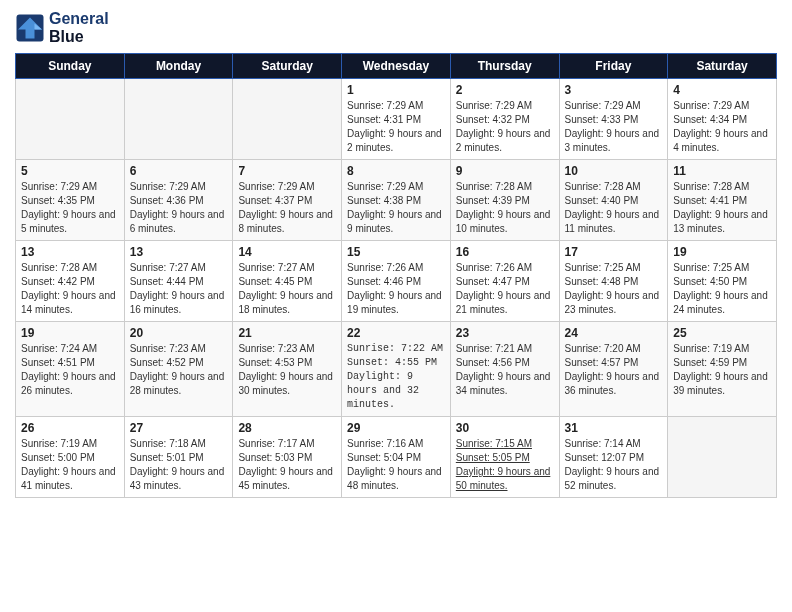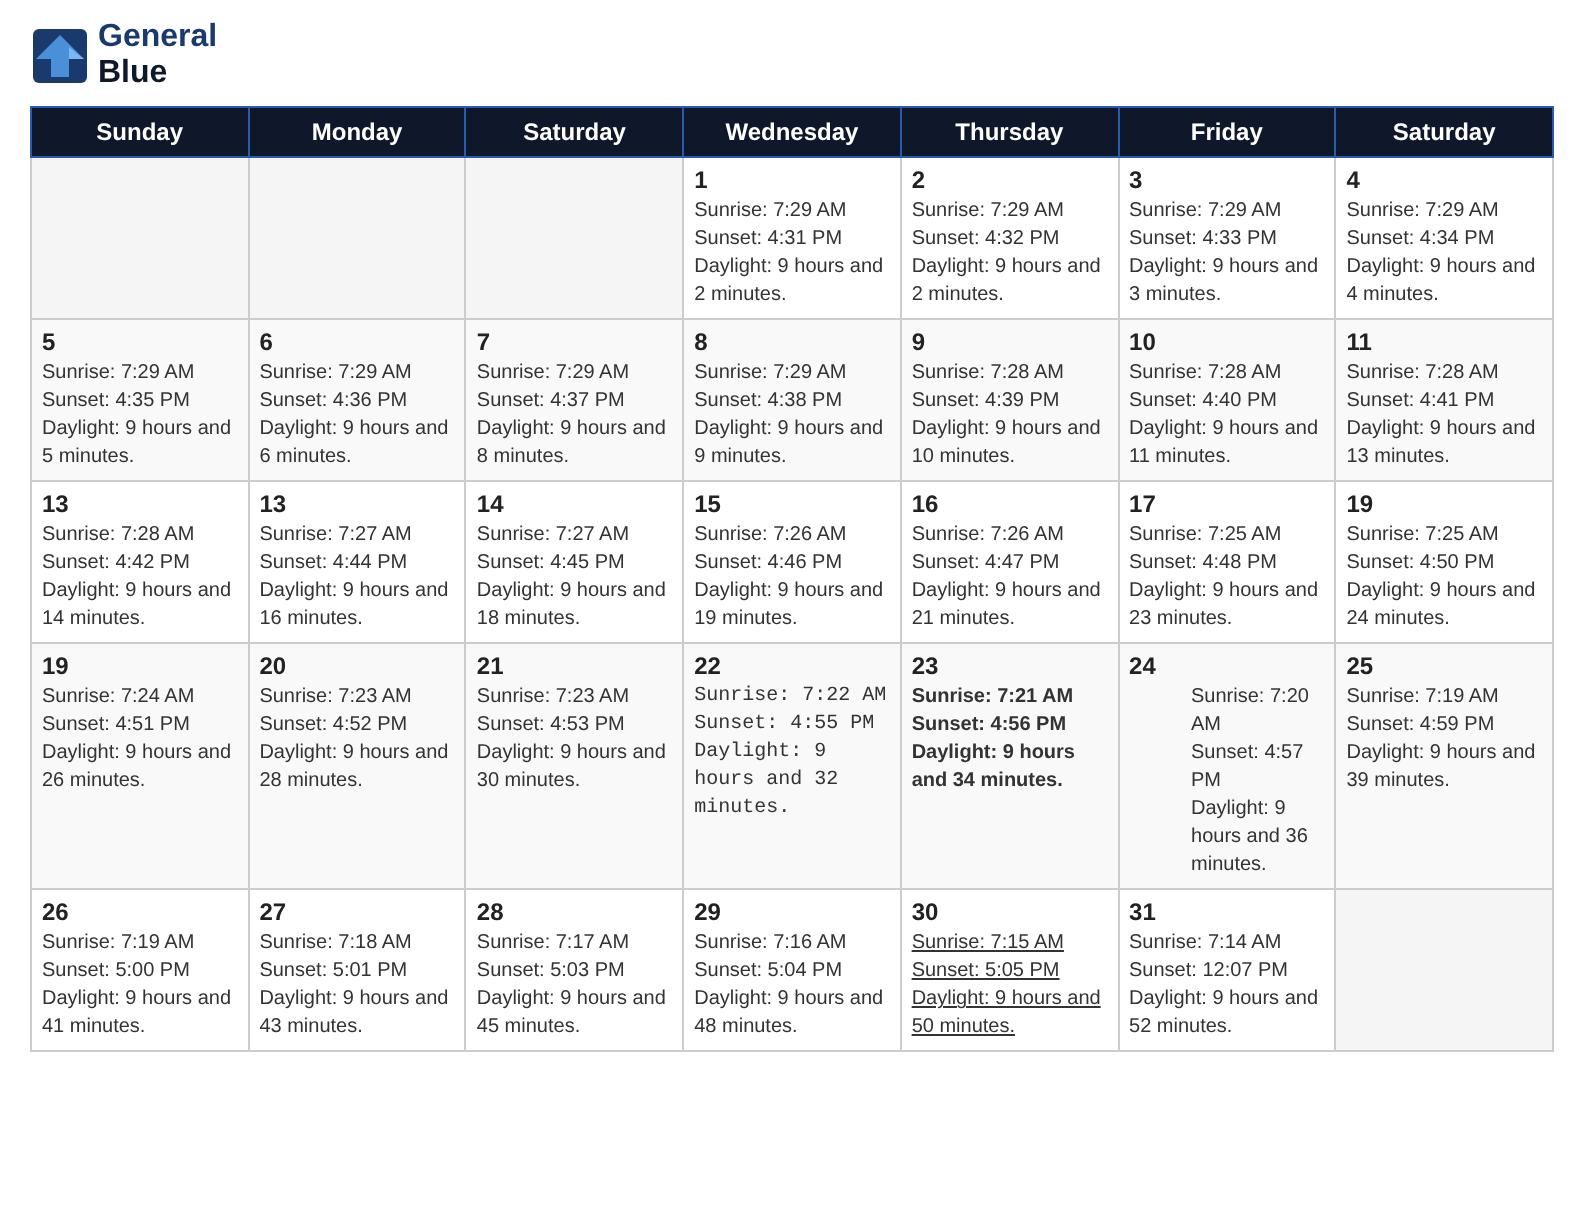--- a/index.html
+++ b/index.html
@@ -255,27 +255,27 @@
 Daylight: 9 hours and 30 minutes.</div>
           </td>
           <td>
             <span class="day-num">22</span>
             <div class="day-info" style="white-space: pre-line; font-family: Liberation Mono, monospace;">Sunrise: 7:22 AM
 Sunset: 4:55 PM
 Daylight: 9 hours and 32 minutes.</div>
           </td>
           <td>
             <span class="day-num">23</span>
-            <div class="day-info" style="white-space: pre-line; font-weight: bold;">Sunrise: 7:21 AM
+            <div class="day-info" style="white-space: pre-line;">Sunrise: 7:21 AM
 Sunset: 4:56 PM
 Daylight: 9 hours and 34 minutes.</div>
           </td>
           <td>
             <span class="day-num">24</span>
-            <div class="day-info" style="white-space: pre-line; margin-left: 31px;">Sunrise: 7:20 AM
+            <div class="day-info" style="white-space: pre-line;">Sunrise: 7:20 AM
 Sunset: 4:57 PM
 Daylight: 9 hours and 36 minutes.</div>
           </td>
           <td>
             <span class="day-num">25</span>
             <div class="day-info" style="white-space: pre-line;">Sunrise: 7:19 AM
 Sunset: 4:59 PM
 Daylight: 9 hours and 39 minutes.</div>
           </td>
         </tr>

